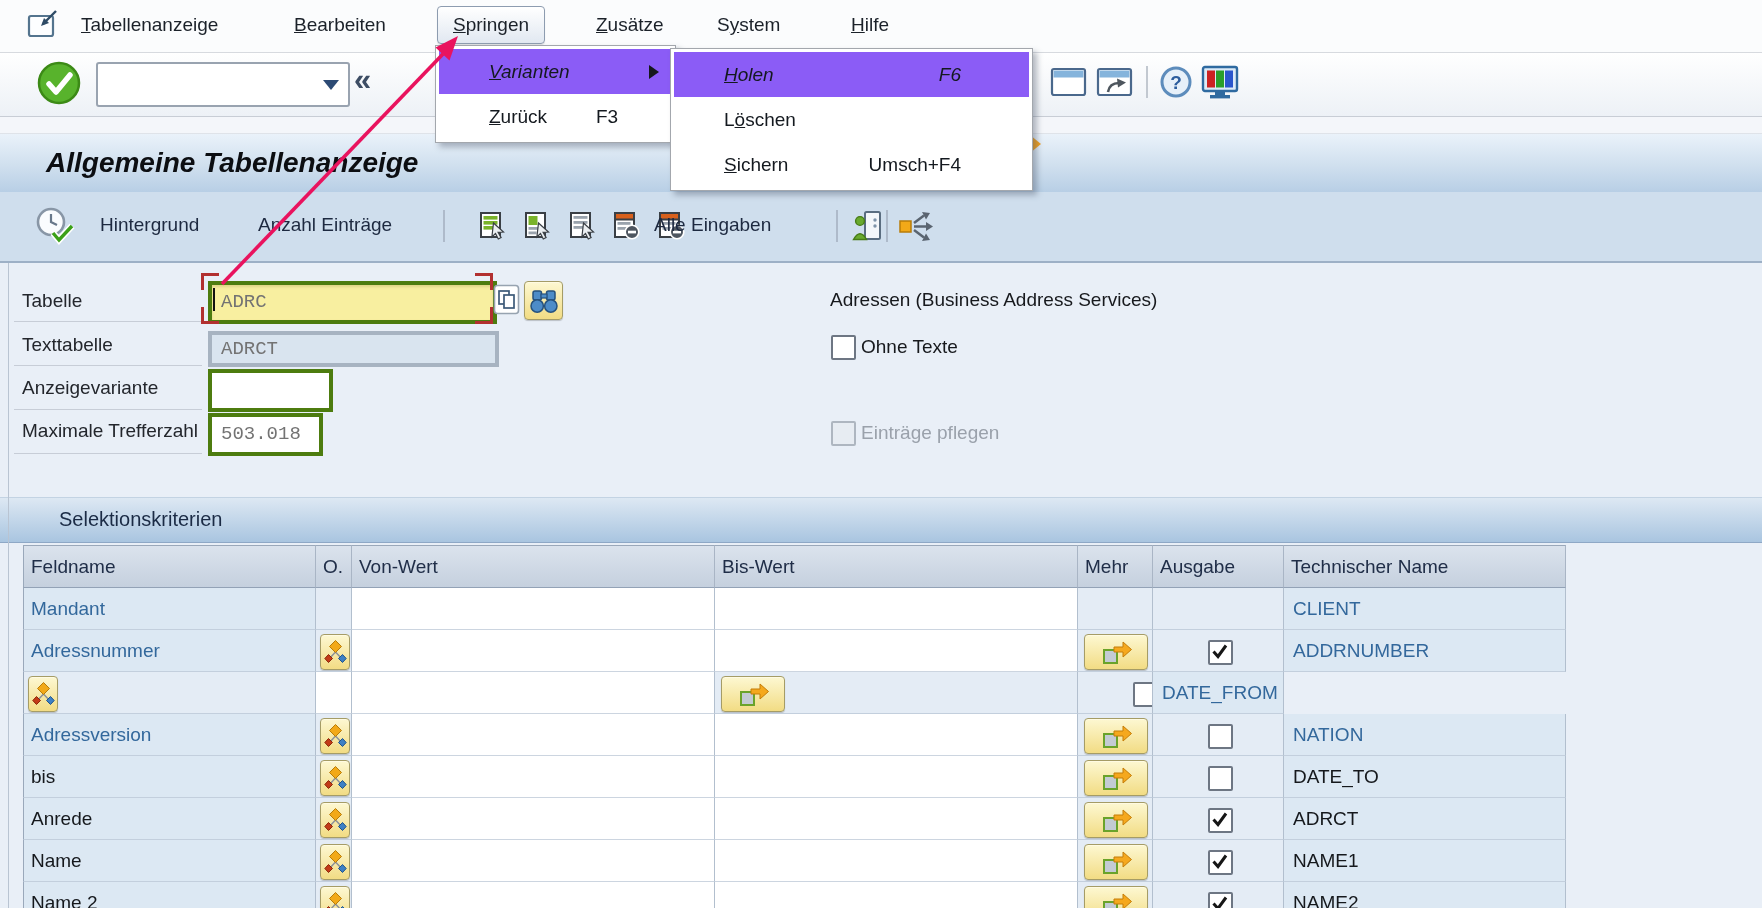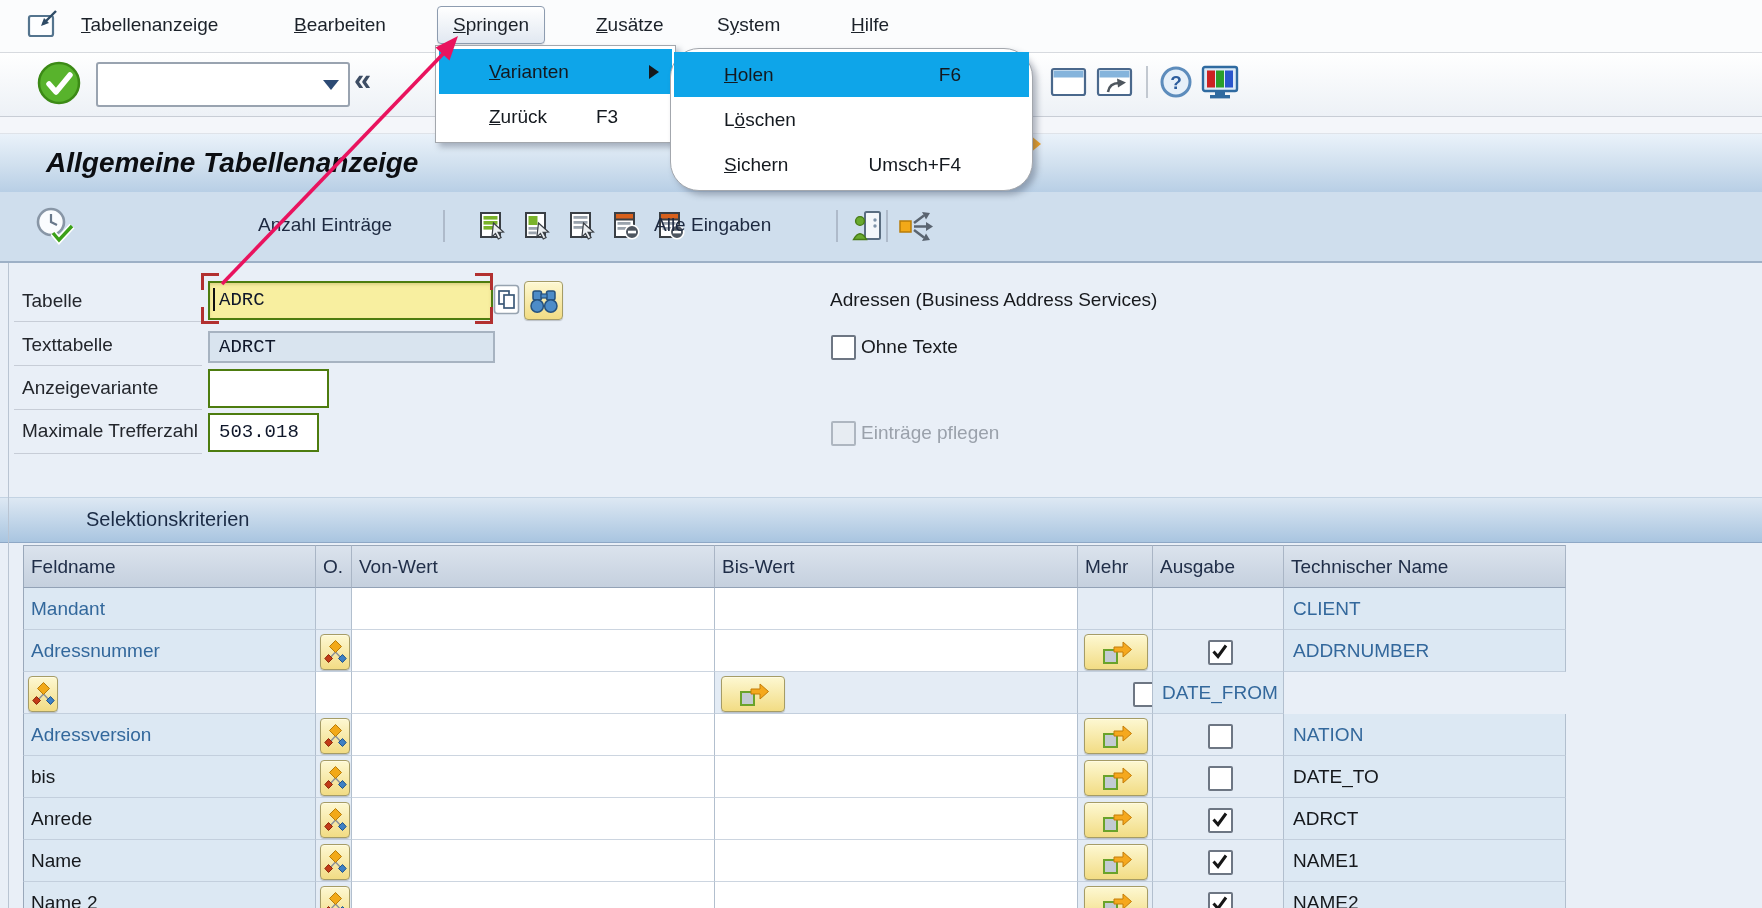--- a/index.html
+++ b/index.html
@@ -38,43 +38,43 @@
   .appbar{position:absolute;left:0;top:192px;width:1762px;height:69px;background:#cfdeed;
           border-bottom:2px solid #9db0c6;z-index:5;}
   .ab-text{position:absolute;top:0;height:66px;line-height:66px;font-size:19px;color:#1d2940;
            white-space:nowrap;cursor:pointer;}
   .ab-icon{position:absolute;cursor:pointer;}
   .ab-sep{position:absolute;top:18px;width:2px;height:32px;background:#aebaca;}
   
   .leftline{position:absolute;left:8px;top:192px;width:1px;height:716px;background:#b9c4d2;z-index:1;}
   .f-label{position:absolute;left:22px;height:24px;font-size:19px;color:#23262c;white-space:nowrap;}
   .f-line{position:absolute;left:14px;width:188px;height:1px;background:#c7cdd7;}
-  .fld{position:absolute;background:#fff;border:2px solid #4d7c0f;
-       font-family:"Liberation Mono",monospace;font-size:19px;color:#0f172a;}
+  .fld{position:absolute;background:#fff;border:4px solid #4d7c0f;
+       font-family:"Liberation Mono",monospace;font-size:19px;color:#737373;}
   .fld .v{display:block;padding-left:9px;line-height:34px;white-space:pre;}
   .fld-tab{background:#f8efa0;box-shadow:inset 0 2px 3px rgba(130,115,40,.22);}
   .fld-ro{background:#d9e4ef;border-color:#a7b3c1;}
   .desc{position:absolute;font-size:19px;color:#17191d;white-space:nowrap;}
   .chk{position:absolute;width:21px;height:21px;background:#fff;border:2px solid #6d7683;
        border-radius:2px;cursor:pointer;}
   .chk.dis{border-color:#aeb6c0;background:#e7ecf2;cursor:default;}
   .chk-label{position:absolute;font-size:19px;color:#17191d;white-space:nowrap;}
   .chk-label.dis{color:#9aa1ab;}
   .caret-i{position:absolute;left:213px;top:288px;width:2px;height:23px;background:#111;z-index:31;}
   
   .bkt{position:absolute;width:15px;height:14px;z-index:30;}
   .bkt.tl{border-left:3px solid #b23030;border-top:3px solid #b23030;}
   .bkt.tr{border-right:3px solid #b23030;border-top:3px solid #b23030;}
   .bkt.bl{border-left:3px solid #b23030;border-bottom:3px solid #b23030;}
   .bkt.br{border-right:3px solid #b23030;border-bottom:3px solid #b23030;}
   
   .selband{position:absolute;left:0;top:497px;width:1762px;height:44px;
            background:linear-gradient(#dde8f3,#a9c5e0);
            border-top:1px solid #c3d3e3;border-bottom:1px solid #8ea8c6;}
-  .selband span{display:block;padding-left:86px;line-height:43px;font-size:20px;color:#1b2b45;}
+  .selband span{display:block;padding-left:59px;line-height:43px;font-size:20px;color:#1b2b45;}
   #sel-table{position:absolute;left:23px;top:545px;width:1543px;z-index:2;}
   .t-head,.t-row{display:grid;grid-template-columns:293px 36px 363px 363px 75px 131px 282px;}
   .t-head{height:43px;}
   .t-row{height:42px;}
   .hc{background:linear-gradient(#dbe3ed,#c5d0de);border-right:1px solid #a9b5c5;
       border-bottom:1px solid #93a2b6;border-top:1px solid #9aa8ba;line-height:42px;
       font-size:19px;color:#202e48;padding-left:7px;white-space:nowrap;overflow:hidden;}
   .hc:first-child{border-left:1px solid #9aa8ba;}
   .tc{position:relative;border-right:1px solid #b2bfce;border-bottom:1px solid #c3cfdd;
       line-height:41px;font-size:19px;white-space:nowrap;overflow:hidden;}
@@ -91,21 +91,21 @@
   .m-btn{position:absolute;left:6px;top:4px;width:62px;height:34px;}
   .row-chk{position:absolute;left:55px;top:10px;width:21px;height:21px;background:#fff;
            border:2px solid #6d7683;border-radius:2px;cursor:pointer;}
   .row-chk svg{position:absolute;left:1px;top:1px;}
   
   .mpanel{position:absolute;background:#ffffff;border:1px solid #a3a7ad;z-index:40;
           box-shadow:4px 4px 6px rgba(70,80,100,.4);padding:3px;}
   .m-item{position:relative;height:45px;line-height:45px;font-size:19px;color:#14191f;
           cursor:pointer;white-space:nowrap;}
   .m-item .lab{padding-left:50px;}
-  .m-item.hl{background:#0ea5e9;}
+  .m-item.hl{background:#8b5cf6;font-style:italic;}
   .m-sc{position:absolute;top:0;font-size:19px;color:#14191f;}
   .m-arrow{position:absolute;right:13px;top:16px;width:0;height:0;
            border-top:7px solid transparent;border-bottom:7px solid transparent;
            border-left:10px solid #15181c;}
   
   #anno{position:absolute;left:0;top:0;z-index:50;pointer-events:none;}
   u{text-decoration:underline;}
 </style>
 </head>
 <body>
@@ -188,20 +188,21 @@
 
   <div class="appbar">
     <span class="ab-icon" style="left:34px;top:14px;">
       <svg width="42" height="40" viewBox="0 0 42 40">
           <circle cx="17" cy="16" r="13" fill="#fafcfe" stroke="#8896a6" stroke-width="2.6"></circle>
           <path d="M17 8 L17 16 L23 19" stroke="#68788a" stroke-width="2.2" fill="none"></path>
           <path d="M19 27 l6 7 L38 20" stroke="#fff" stroke-width="6.5" fill="none"></path>
           <path d="M19 27 l6 7 L38 20" stroke="#3ba018" stroke-width="3.4" fill="none"></path>
         </svg>
     </span>
+    <span class="ab-text" style="left:100px;">Hintergrund</span>
     <span class="ab-text" style="left:258px;">Anzahl Einträge</span>
     <div class="ab-sep" style="left:443px;"></div>
     <span class="ab-icon" style="left:479px;top:19px;" id="ico-selall"><svg width="27" height="29" viewBox="0 0 26 29">
           <rect x="1.5" y="2" width="19" height="24" fill="#fff" stroke="#3a3f45" stroke-width="2"></rect>
           <rect x="4" y="5" width="14" height="3.6" fill="#7ab32a"></rect>
           <rect x="4" y="10" width="14" height="3.6" fill="#7ab32a"></rect>
           <rect x="4" y="15" width="10" height="3.6" fill="#7ab32a"></rect>
           <path d="M14 12 L24 21 L18.6 21.4 L21.6 26.6 L18.8 28 L16 22.6 L12.4 26 Z" fill="#eceff2" stroke="#3a3f45" stroke-width="1.2"></path>
         </svg></span>
     <span class="ab-icon" style="left:524px;top:19px;" id="ico-selblk"><svg width="27" height="29" viewBox="0 0 26 29">
@@ -538,21 +539,21 @@
           </div>
         </div>
         <div class="tc c-tech blktxt" style="padding-left: 9px;">NAME2</div>
       </div>
     </div>
 
   <div class="mpanel" id="menu-panel1" style="left:435px;top:45px;width:233px;">
       <div class="m-item hl"><span class="lab"><u>V</u>arianten</span><span class="m-arrow"></span></div>
       <div class="m-item"><span class="lab"><u>Z</u>urück</span><span class="m-sc" style="left: 157px;">F3</span></div>
     </div>
-  <div class="mpanel" id="menu-panel2" style="left:670px;top:48px;width:355px;border-radius:29px;">
+  <div class="mpanel" id="menu-panel2" style="left:670px;top:48px;width:355px;">
       <div class="m-item hl"><span class="lab"><u>H</u>olen</span><span class="m-sc" style="right: 68px;">F6</span></div>
       <div class="m-item"><span class="lab">L<u>ö</u>schen</span></div>
       <div class="m-item"><span class="lab"><u>S</u>ichern</span><span class="m-sc" style="right: 68px;">Umsch+F4</span></div>
     </div>
 
   <svg id="anno" width="1762" height="908">
     <line x1="222" y1="284" x2="443" y2="54" stroke="#e9135e" stroke-width="3.6"></line>
     <polygon points="458,36 449.5,60.5 435.5,47.5" fill="#e9135e"></polygon>
   </svg>
 </div>

